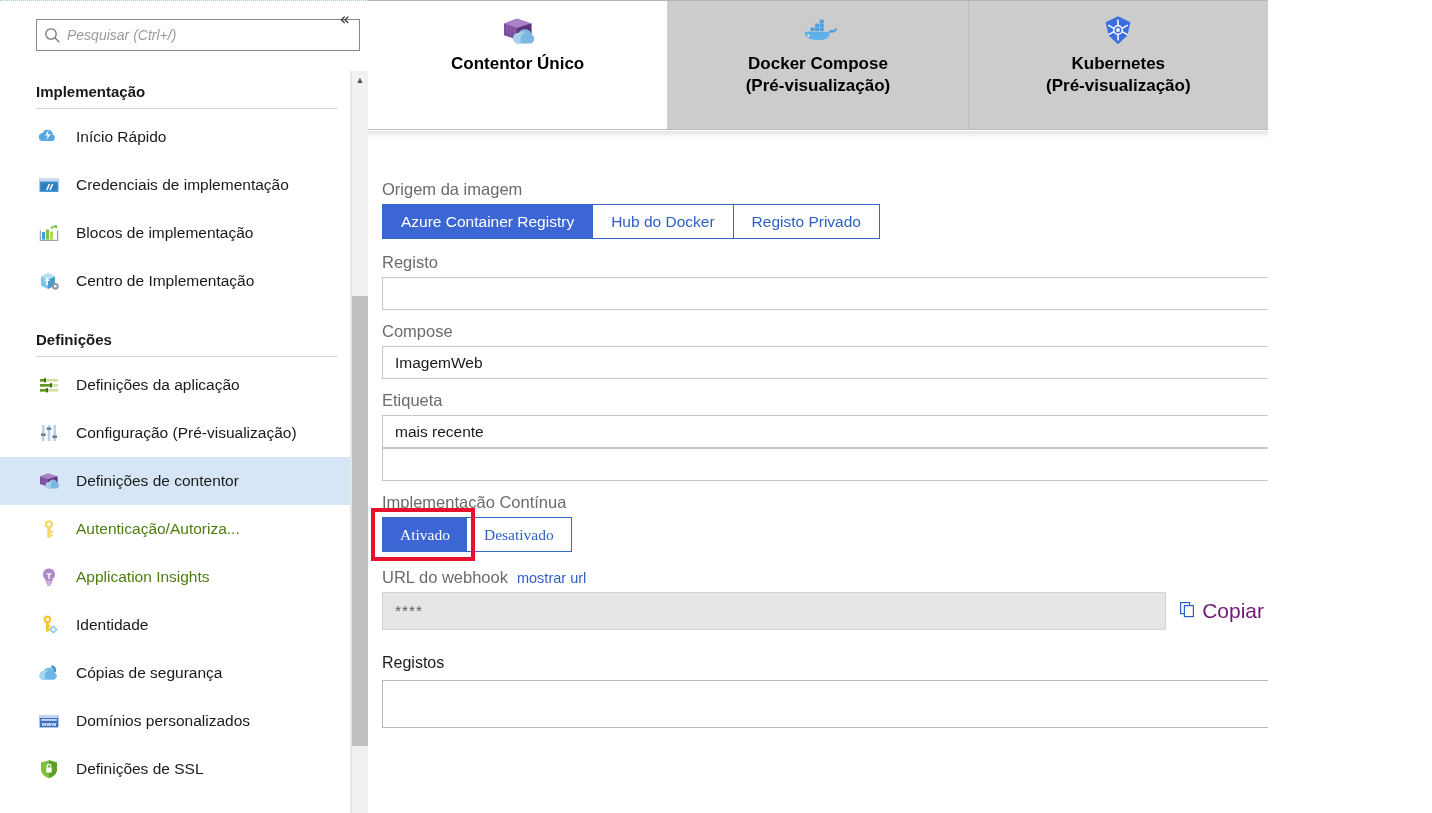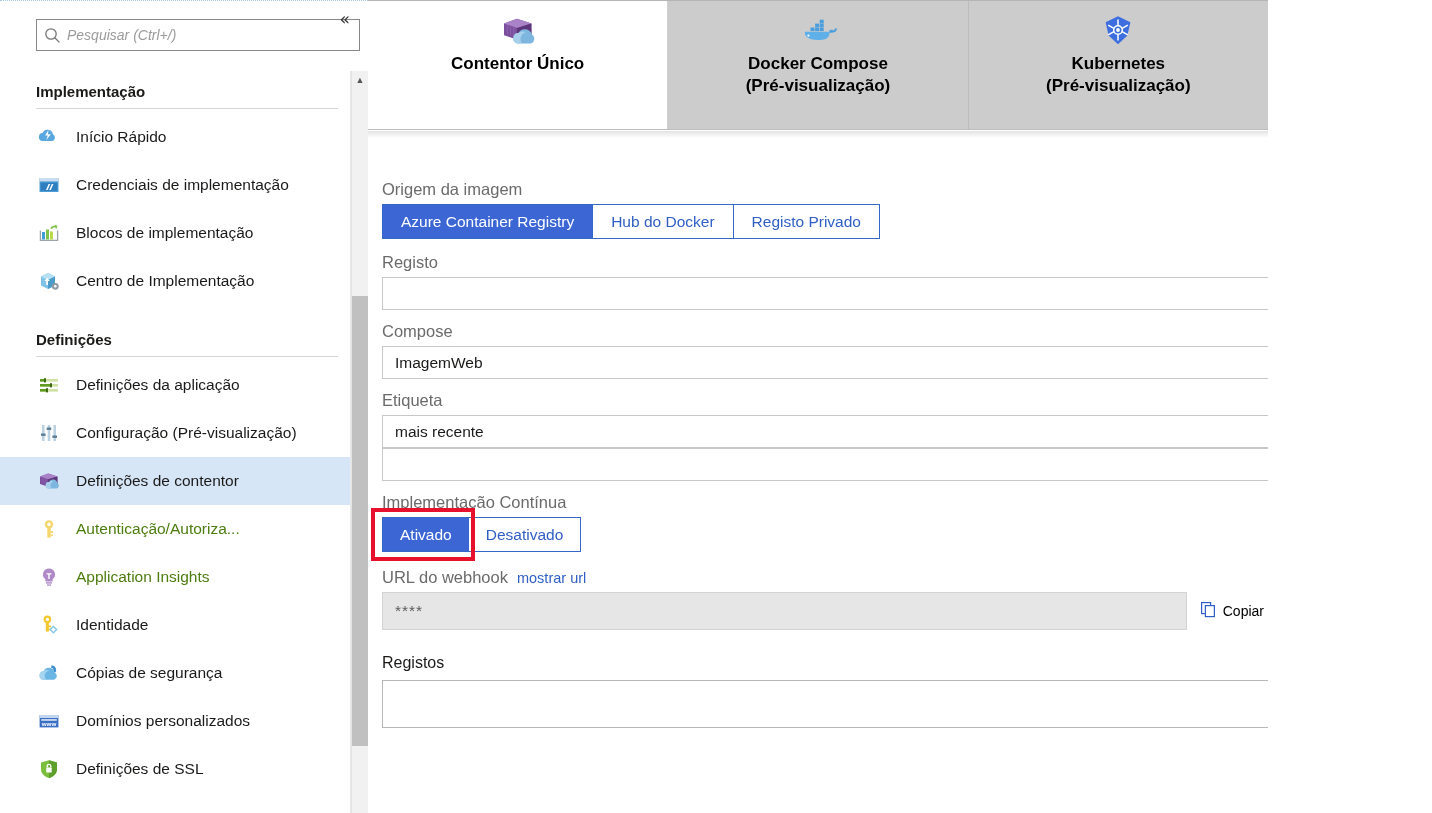--- a/index.html
+++ b/index.html
@@ -178,21 +178,21 @@
   .toggle-wrap { position: relative; display: inline-block; margin-bottom: 2px; }
   .toggle {
     display: inline-flex;
     border: 1px solid #3668c8;
     height: 35px;
   }
   .toggle-btn {
     display: flex; align-items: center; justify-content: center;
     padding: 8px 17px;
     font-size: 15.5px; color: #2f5fc4;
-    background: #ffffff; cursor: pointer; white-space: nowrap;
+    background: #ffffff; cursor: pointer; white-space: nowrap; font-family: Liberation Serif, serif;
   }
   .toggle-btn.on { background: #3b66d4; color: #ffffff; }
   #redbox {
     position: absolute; left: -11px; top: -9px;
     width: 104px; height: 53px;
     border: 4px solid #e8112d;
     pointer-events: none;
   }
 
   .webhook-label-row {
@@ -206,22 +206,22 @@
   .webhook-input {
     width: 903px; height: 38px;
     border: 1px solid #d3d3d3;
     background: #e6e6e6;
     font-family: "Liberation Sans", sans-serif;
     font-size: 15.5px; color: #5a5a5a;
     padding: 0 12px; outline: none;
     letter-spacing: 1px;
   }
   .copy-btn {
-    display: flex; align-items: center; gap: 6px;
-    color: #000000; font-size: 14px; cursor: pointer;
+    display: flex; gap: 6px;
+    color: #701a75; font-size: 21px; cursor: pointer;
     white-space: nowrap;
   }
 
   .logs-head {
     font-size: 16px; color: #1b1a19;
     margin-top: 24px; margin-bottom: 8px;
   }
   .log-panel {
     position: relative;
     width: 1016px; height: 48px;

